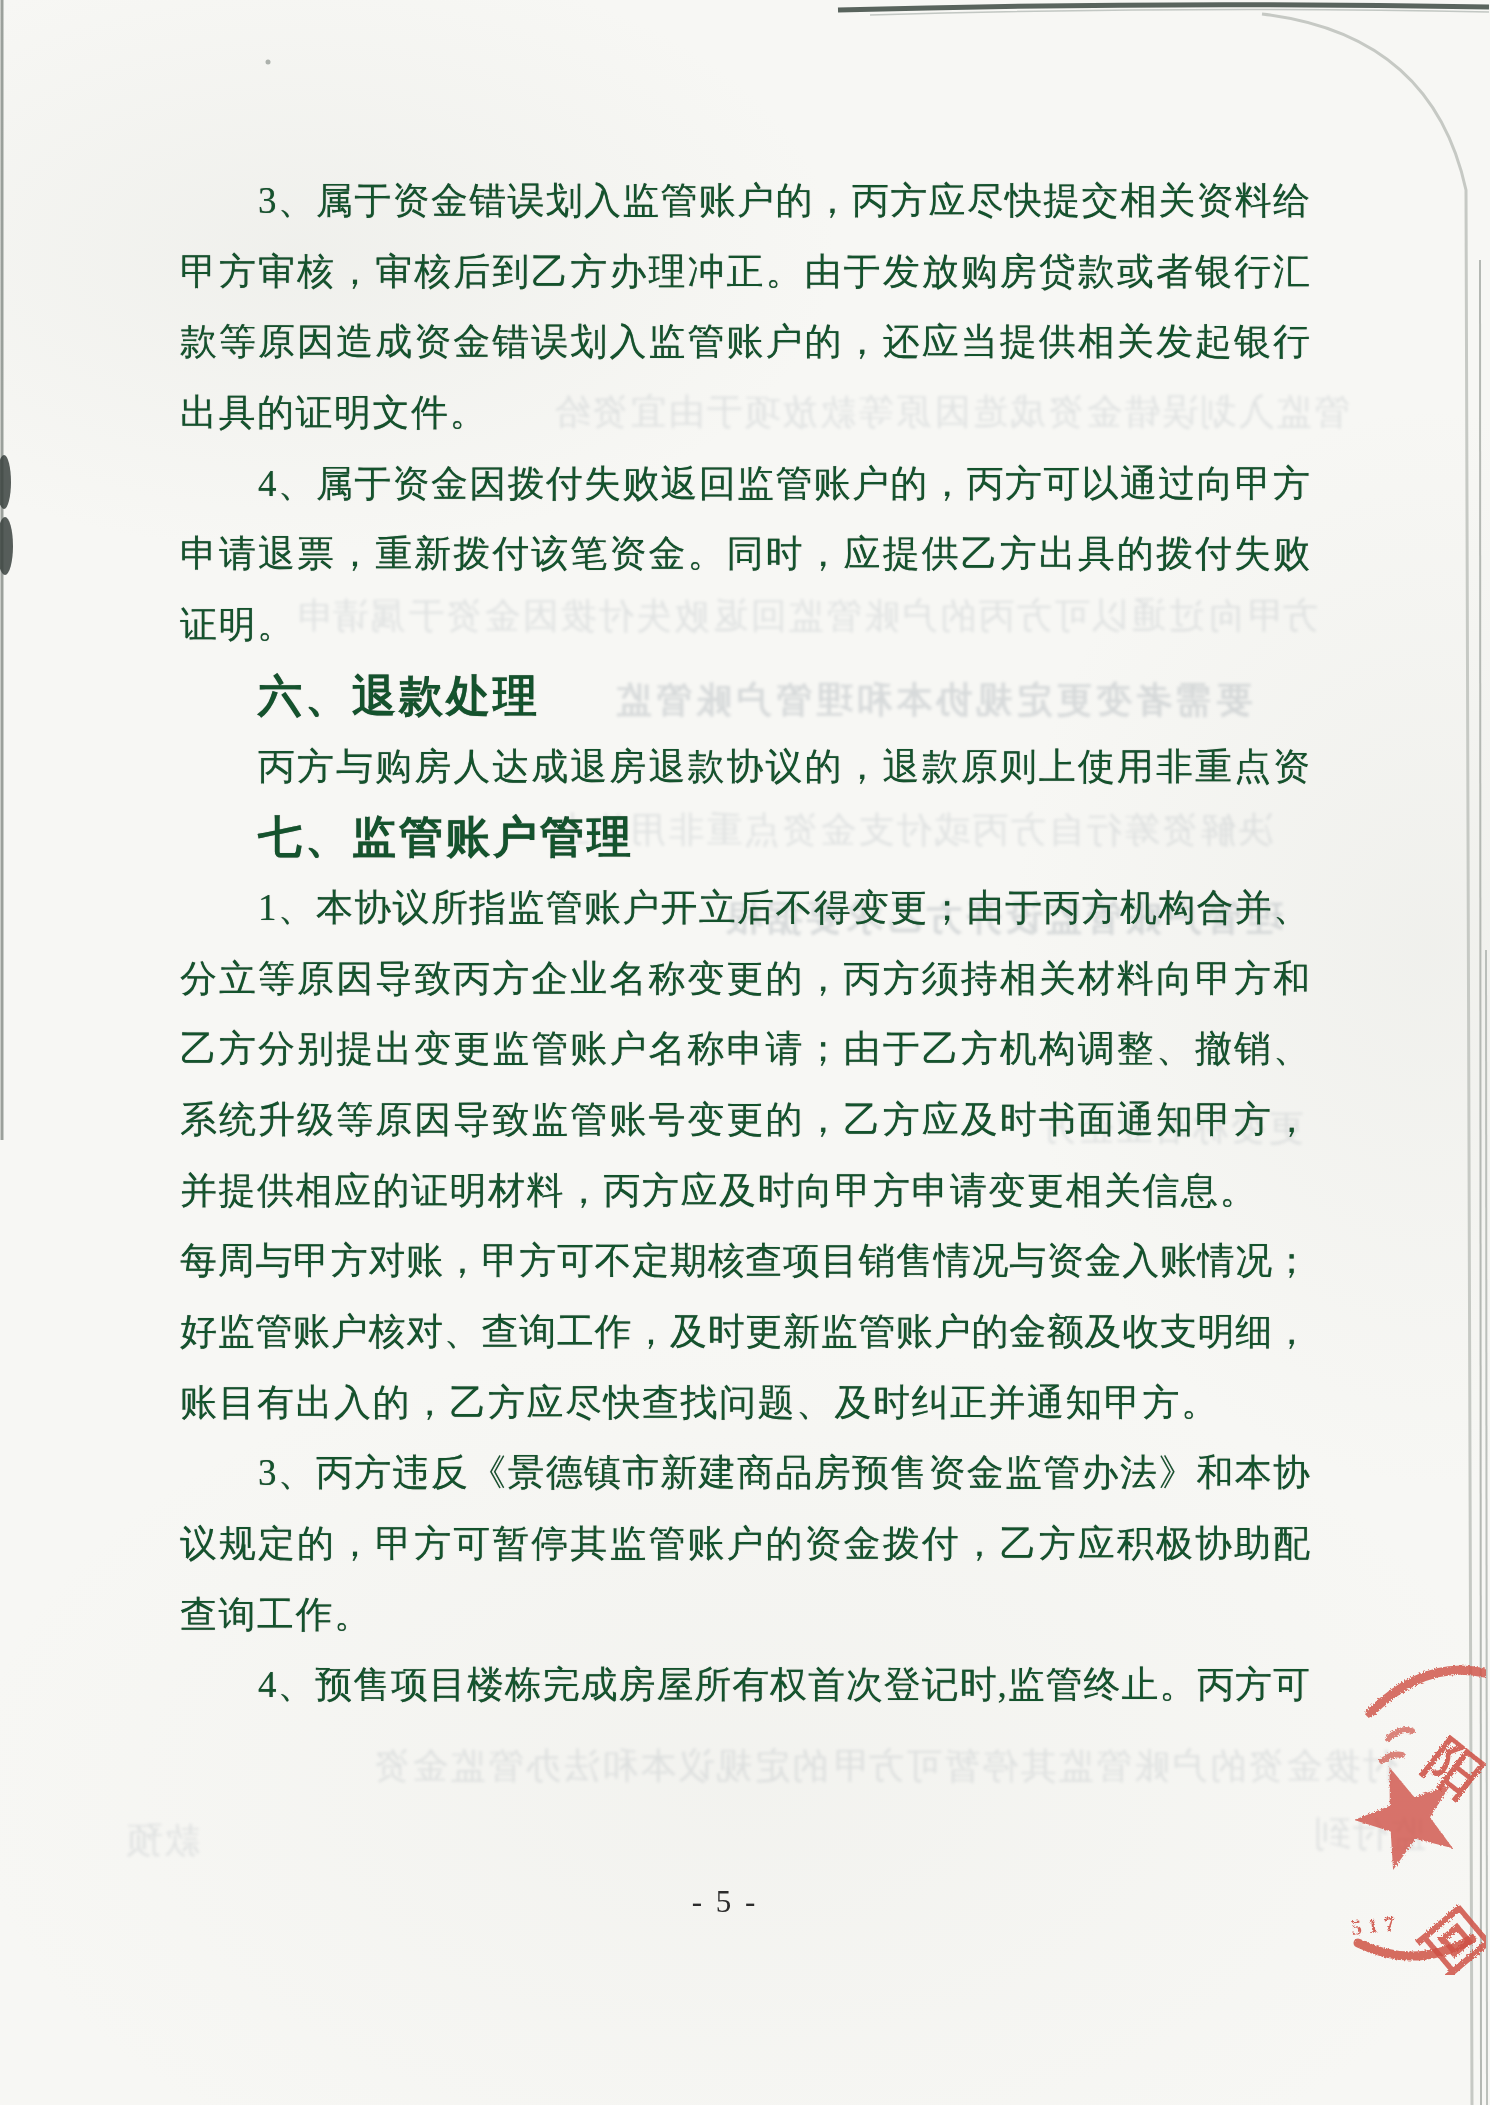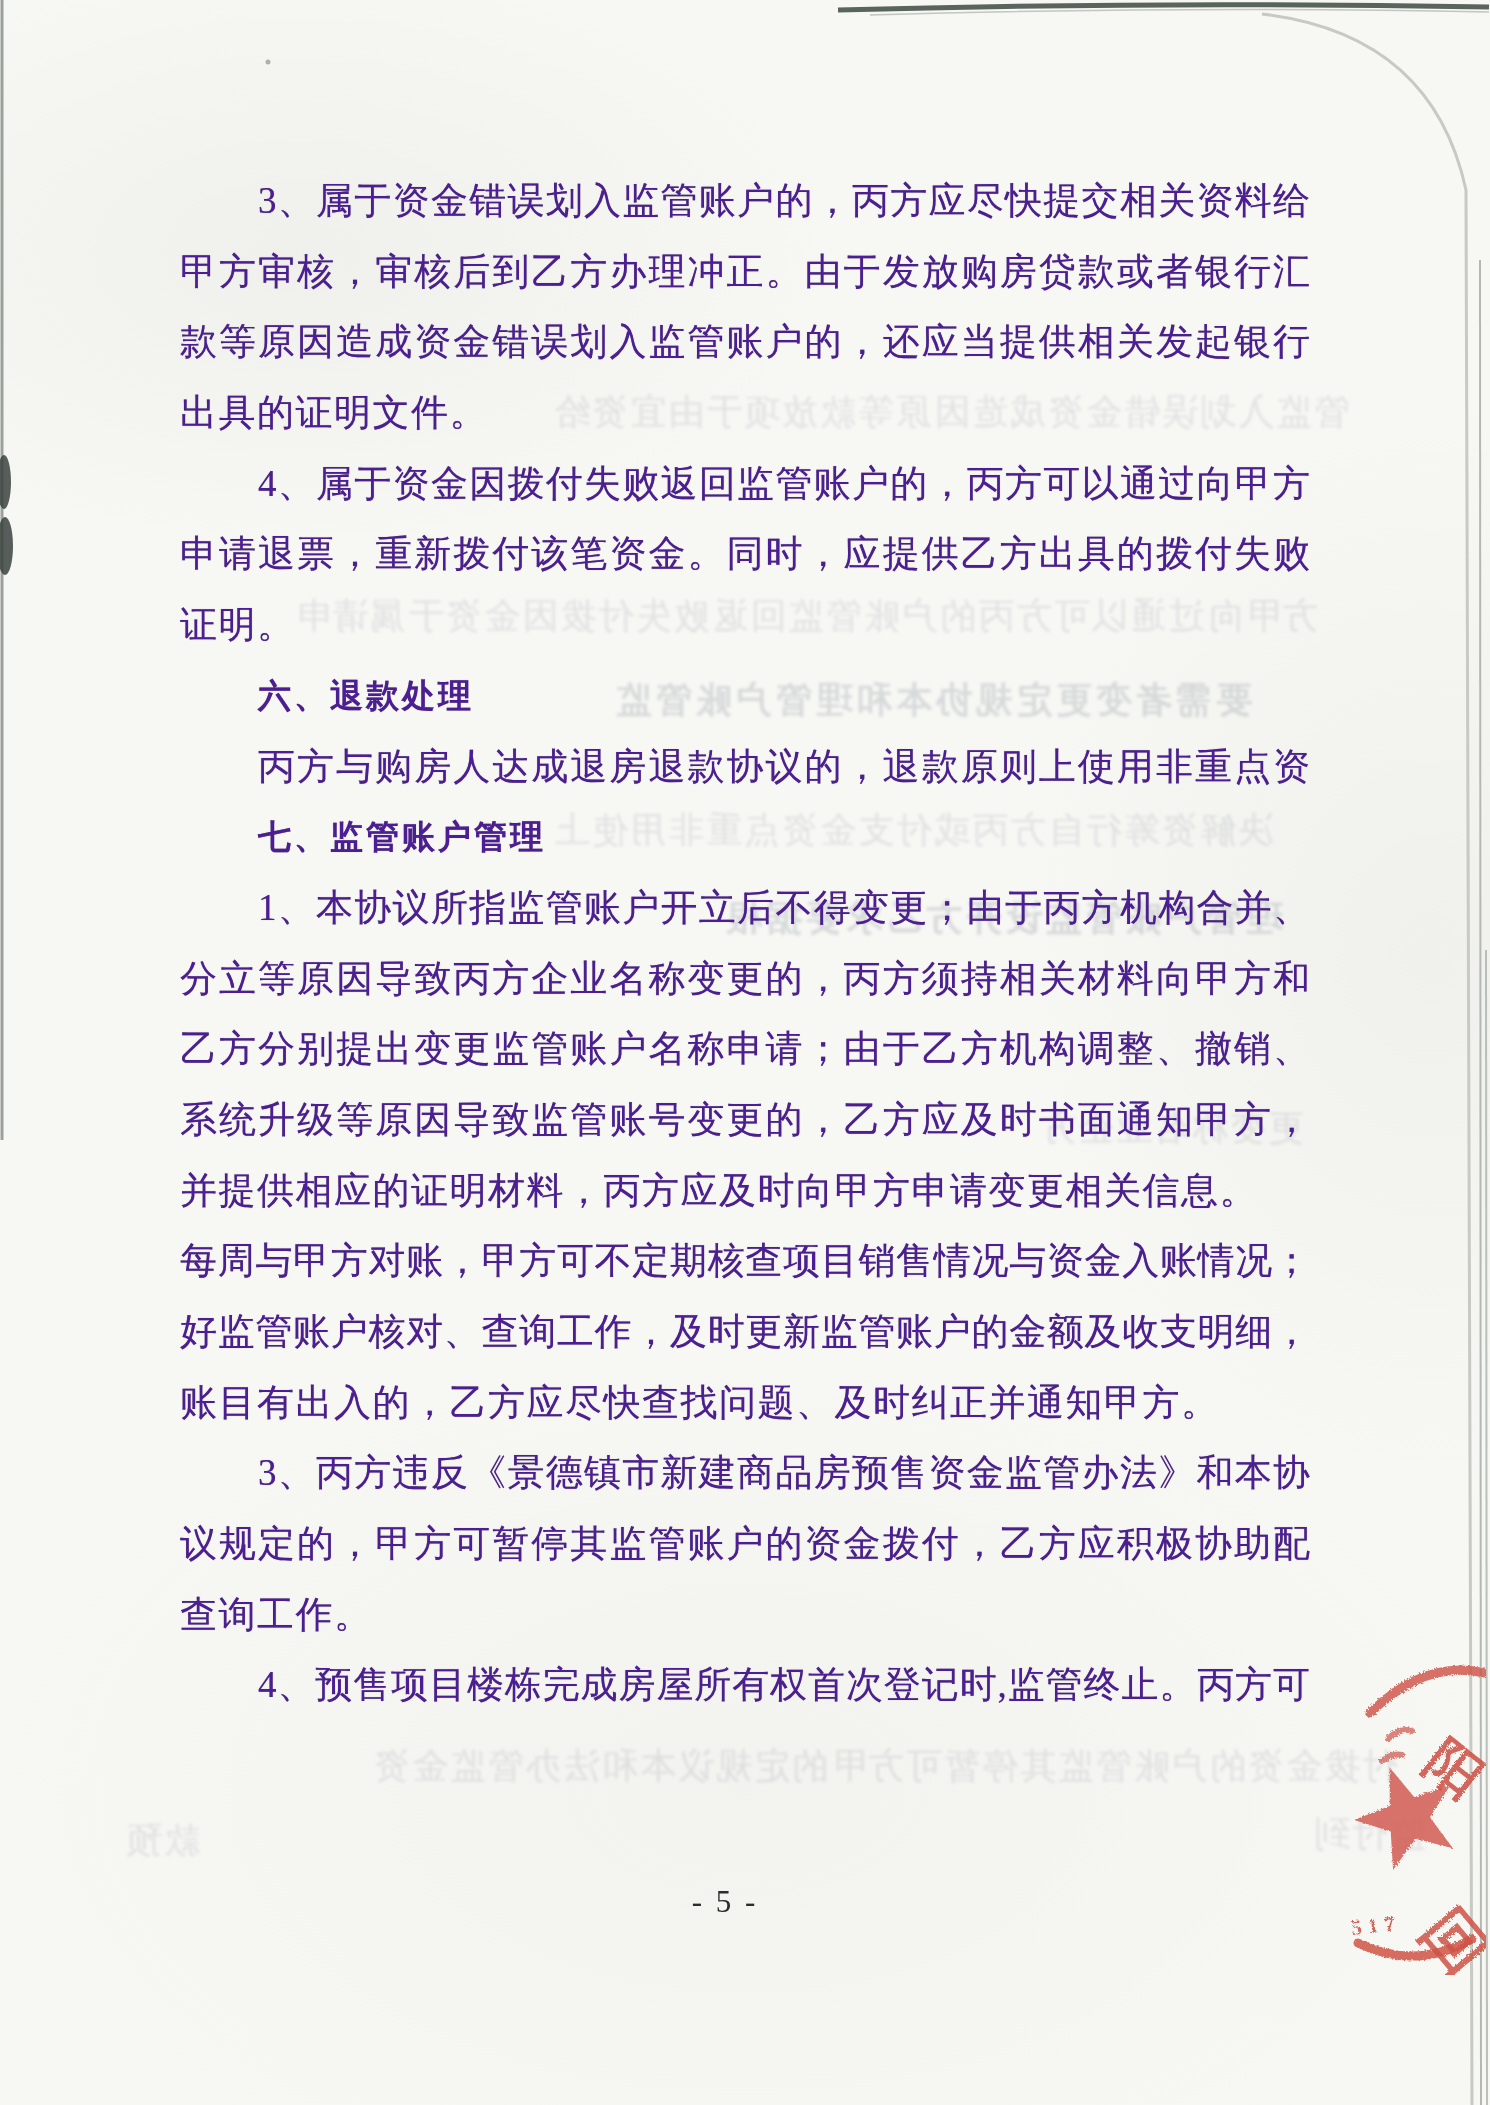--- a/index.html
+++ b/index.html
@@ -10,36 +10,36 @@
   }
   .paper-noise{
     position:absolute;inset:0;pointer-events:none;
     background:
       radial-gradient(ellipse 900px 500px at 20% 12%, rgba(210,212,205,.20), transparent 60%),
       radial-gradient(ellipse 700px 900px at 96% 45%, rgba(203,205,198,.16), transparent 60%),
       radial-gradient(ellipse 1200px 700px at 50% 85%, rgba(214,215,208,.14), transparent 65%);
   }
   .doc{
     position:absolute;left:180px;top:166px;width:1130px;
-    color:#4c1d95;
+    color:#14532d;
   }
   .ln{
     height:70.7px;line-height:70.7px;font-size:37px;
     letter-spacing:1.5px;white-space:nowrap;
     text-shadow:0 0 .7px rgba(35,35,35,.6);
   }
   .ln.fill{
     white-space:normal;letter-spacing:0;
     text-align:justify;text-align-last:justify;text-justify:inter-character;
   }
   .ln.ind{padding-left:78px;}
   .ln.ind.fill{padding-left:78px;}
   .ln.head{
     font-family:"Liberation Sans","DejaVu Sans",sans-serif;
-    font-weight:700;letter-spacing:3px;font-size:33px;
+    font-weight:700;letter-spacing:3px;font-size:44px;
   }
   .pagenum{
     position:absolute;left:180px;top:1884px;width:1090px;
     text-align:center;font-size:31px;color:#2c2c2c;letter-spacing:3px;
   }
   .ghost{
     position:absolute;white-space:nowrap;
     font-size:36px;letter-spacing:2px;color:#62707e;
     opacity:.15;filter:blur(1.6px);transform:scaleX(-1);
     pointer-events:none;

